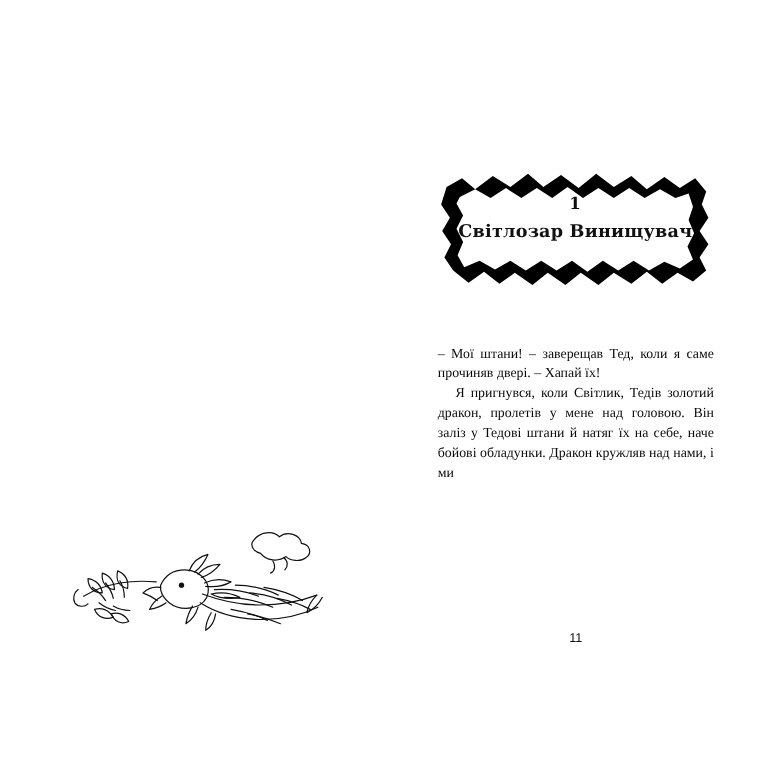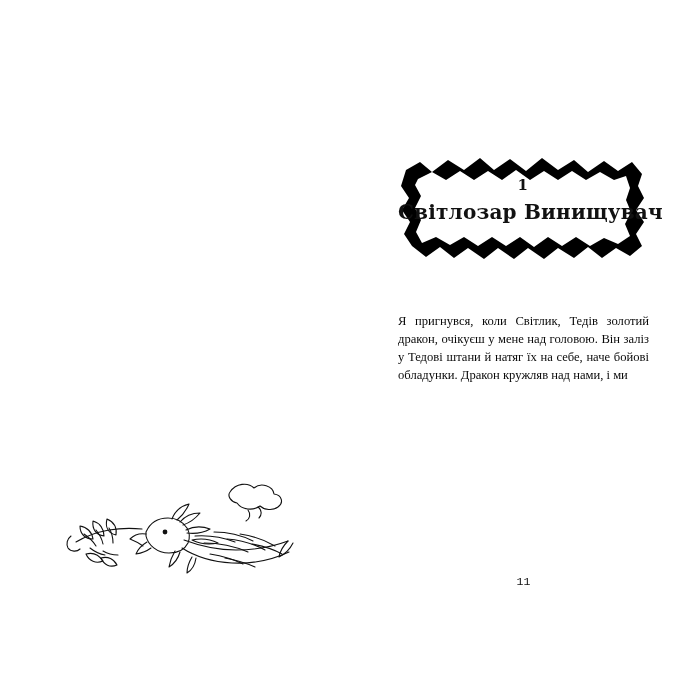--- a/index.html
+++ b/index.html
@@ -48,21 +48,21 @@
     color: #111;
   }
   .chapter-title {
     position: absolute;
     left: 0;
     top: 48px;
     width: 250px;
     text-align: center;
     font-family: "DejaVu Serif", serif;
     font-weight: bold;
-    font-size: 20px;
+    font-size: 16px;
     letter-spacing: 0.2px;
     color: #111;
     white-space: nowrap;
   }
 
   
   .text-column {
     position: absolute;
     left: 398px;
     top: 312px;
@@ -82,21 +82,21 @@
     text-indent: 16px;
   }
 
   
   .folio {
     position: absolute;
     left: 398px;
     top: 575px;
     width: 251px;
     text-align: center;
-    font-family: Liberation Mono, monospace;
+    font-family: Liberation Sans, sans-serif;
     font-size: 11.5px;
     color: #111;
   }
 
   
   .illustration {
     position: absolute;
     left: 62px;
     top: 470px;
     width: 232px;
@@ -122,21 +122,22 @@
 
       <path d="M20 27 L34 20 L48 28 L62 19 L76 28 L90 19 L104 28 L118 18 L132 28 L146 19 L160 28 L174 19 L188 28 L202 20 L216 28 L228 24
                L232 36 L228 48 L233 60 L227 72 L232 84 L220 92 L206 86 L192 94 L178 85 L164 94 L150 85 L136 95 L122 85 L108 94 L94 85
                L80 94 L66 85 L52 93 L38 85 L24 91 L18 80 L23 68 L17 56 L23 44 L17 33 Z" fill="#ffffff"></path>
     </svg>
     <div class="chapter-number">1</div>
     <div class="chapter-title">Світлозар Винищувач</div>
   </div>
 
   <div class="text-column">
-    <p>Я пригнувся, коли Світлик, Тедів золотий дракон, очікуєш у мене над головою. Він заліз у Тедові штани й натяг їх на себе, наче бойові обладунки. Дракон кружляв над нами, і ми</p>
+    <p>– Мої штани! – заверещав Тед, коли я саме прочиняв двері. – Хапай їх!</p>
+    <p>Я пригнувся, коли Світлик, Тедів золотий дракон, пролетів у мене над головою. Він заліз у Тедові штани й натяг їх на себе, наче бойові обладунки. Дракон кружляв над нами, і ми</p>
   </div>
 
   <div class="folio">11</div>
 
   <div class="illustration">
     <svg viewBox="0 0 232 105" xmlns="http://www.w3.org/2000/svg" aria-hidden="true">
       <g fill="none" stroke="#111111" stroke-width="1.1" stroke-linecap="round" stroke-linejoin="round">
 
         <path d="M168 22 c6 -9 18 -10 24 -4 c7 -6 19 -2 20 6 c8 1 10 9 4 13 c-5 4 -14 3 -18 -1 c-7 5 -18 4 -23 -3 c-6 -1 -10 -7 -7 -11 Z"></path>
         <path d="M196 37 c4 3 4 8 1 11"></path>

